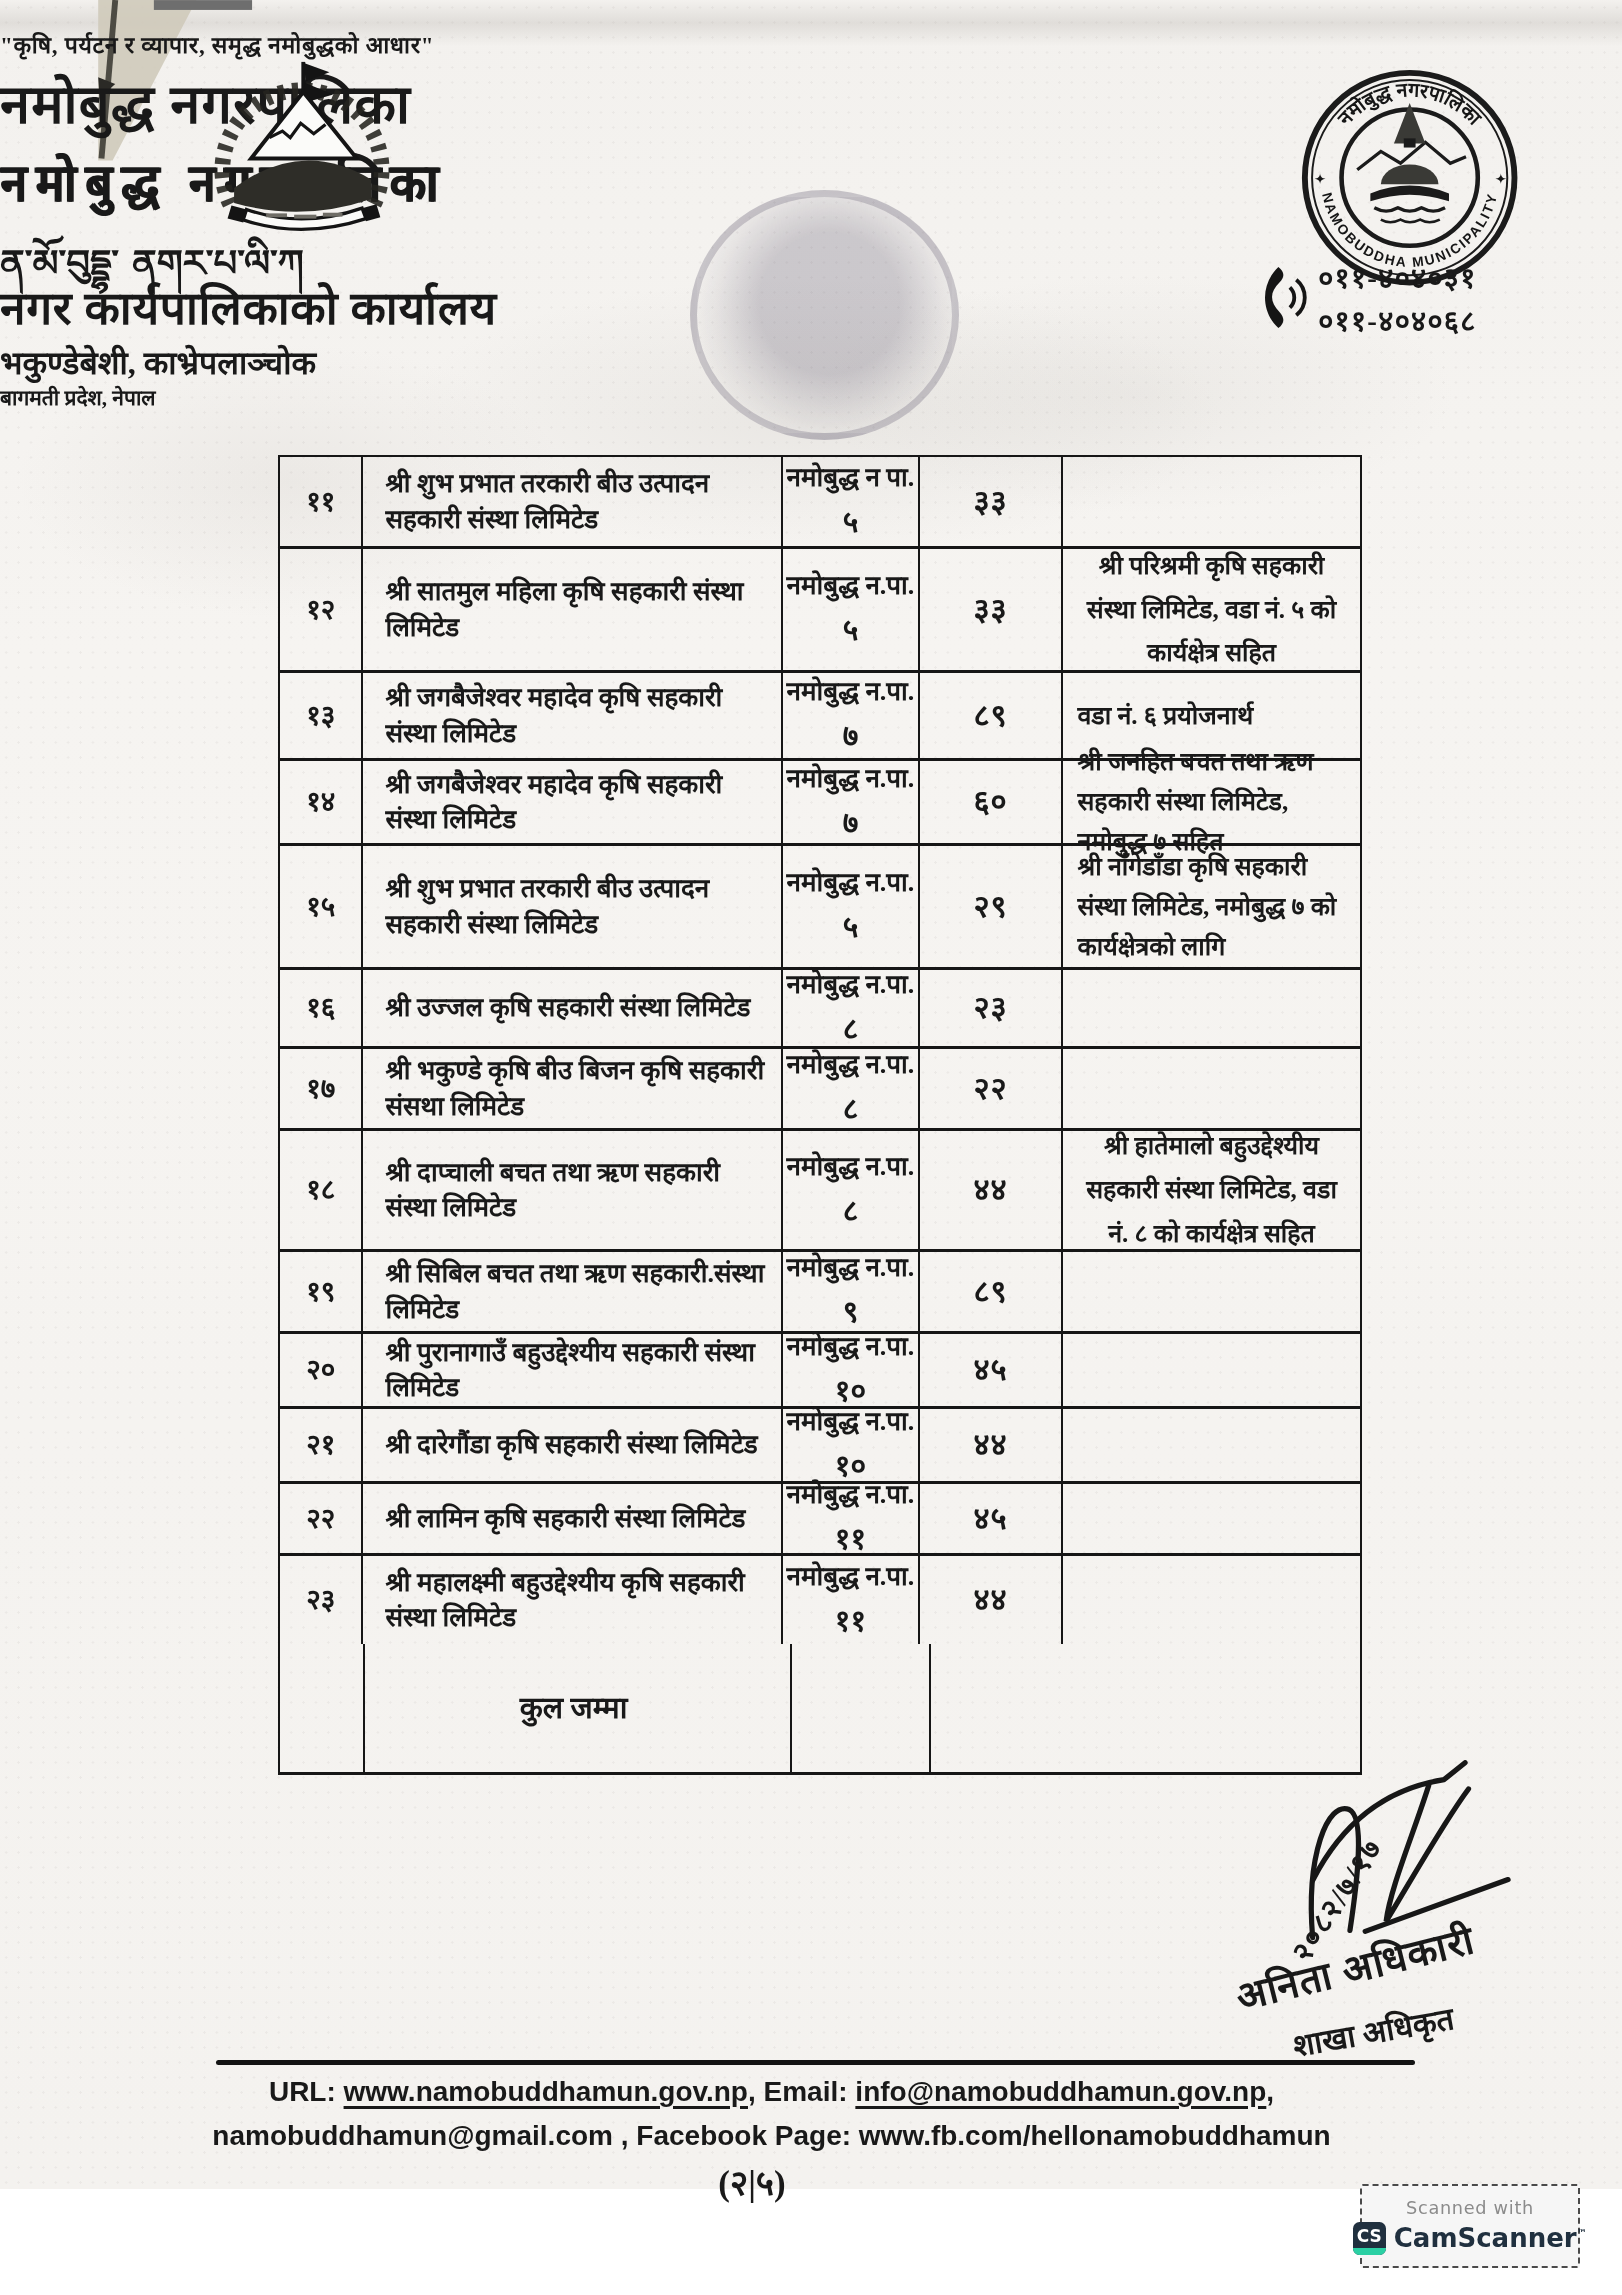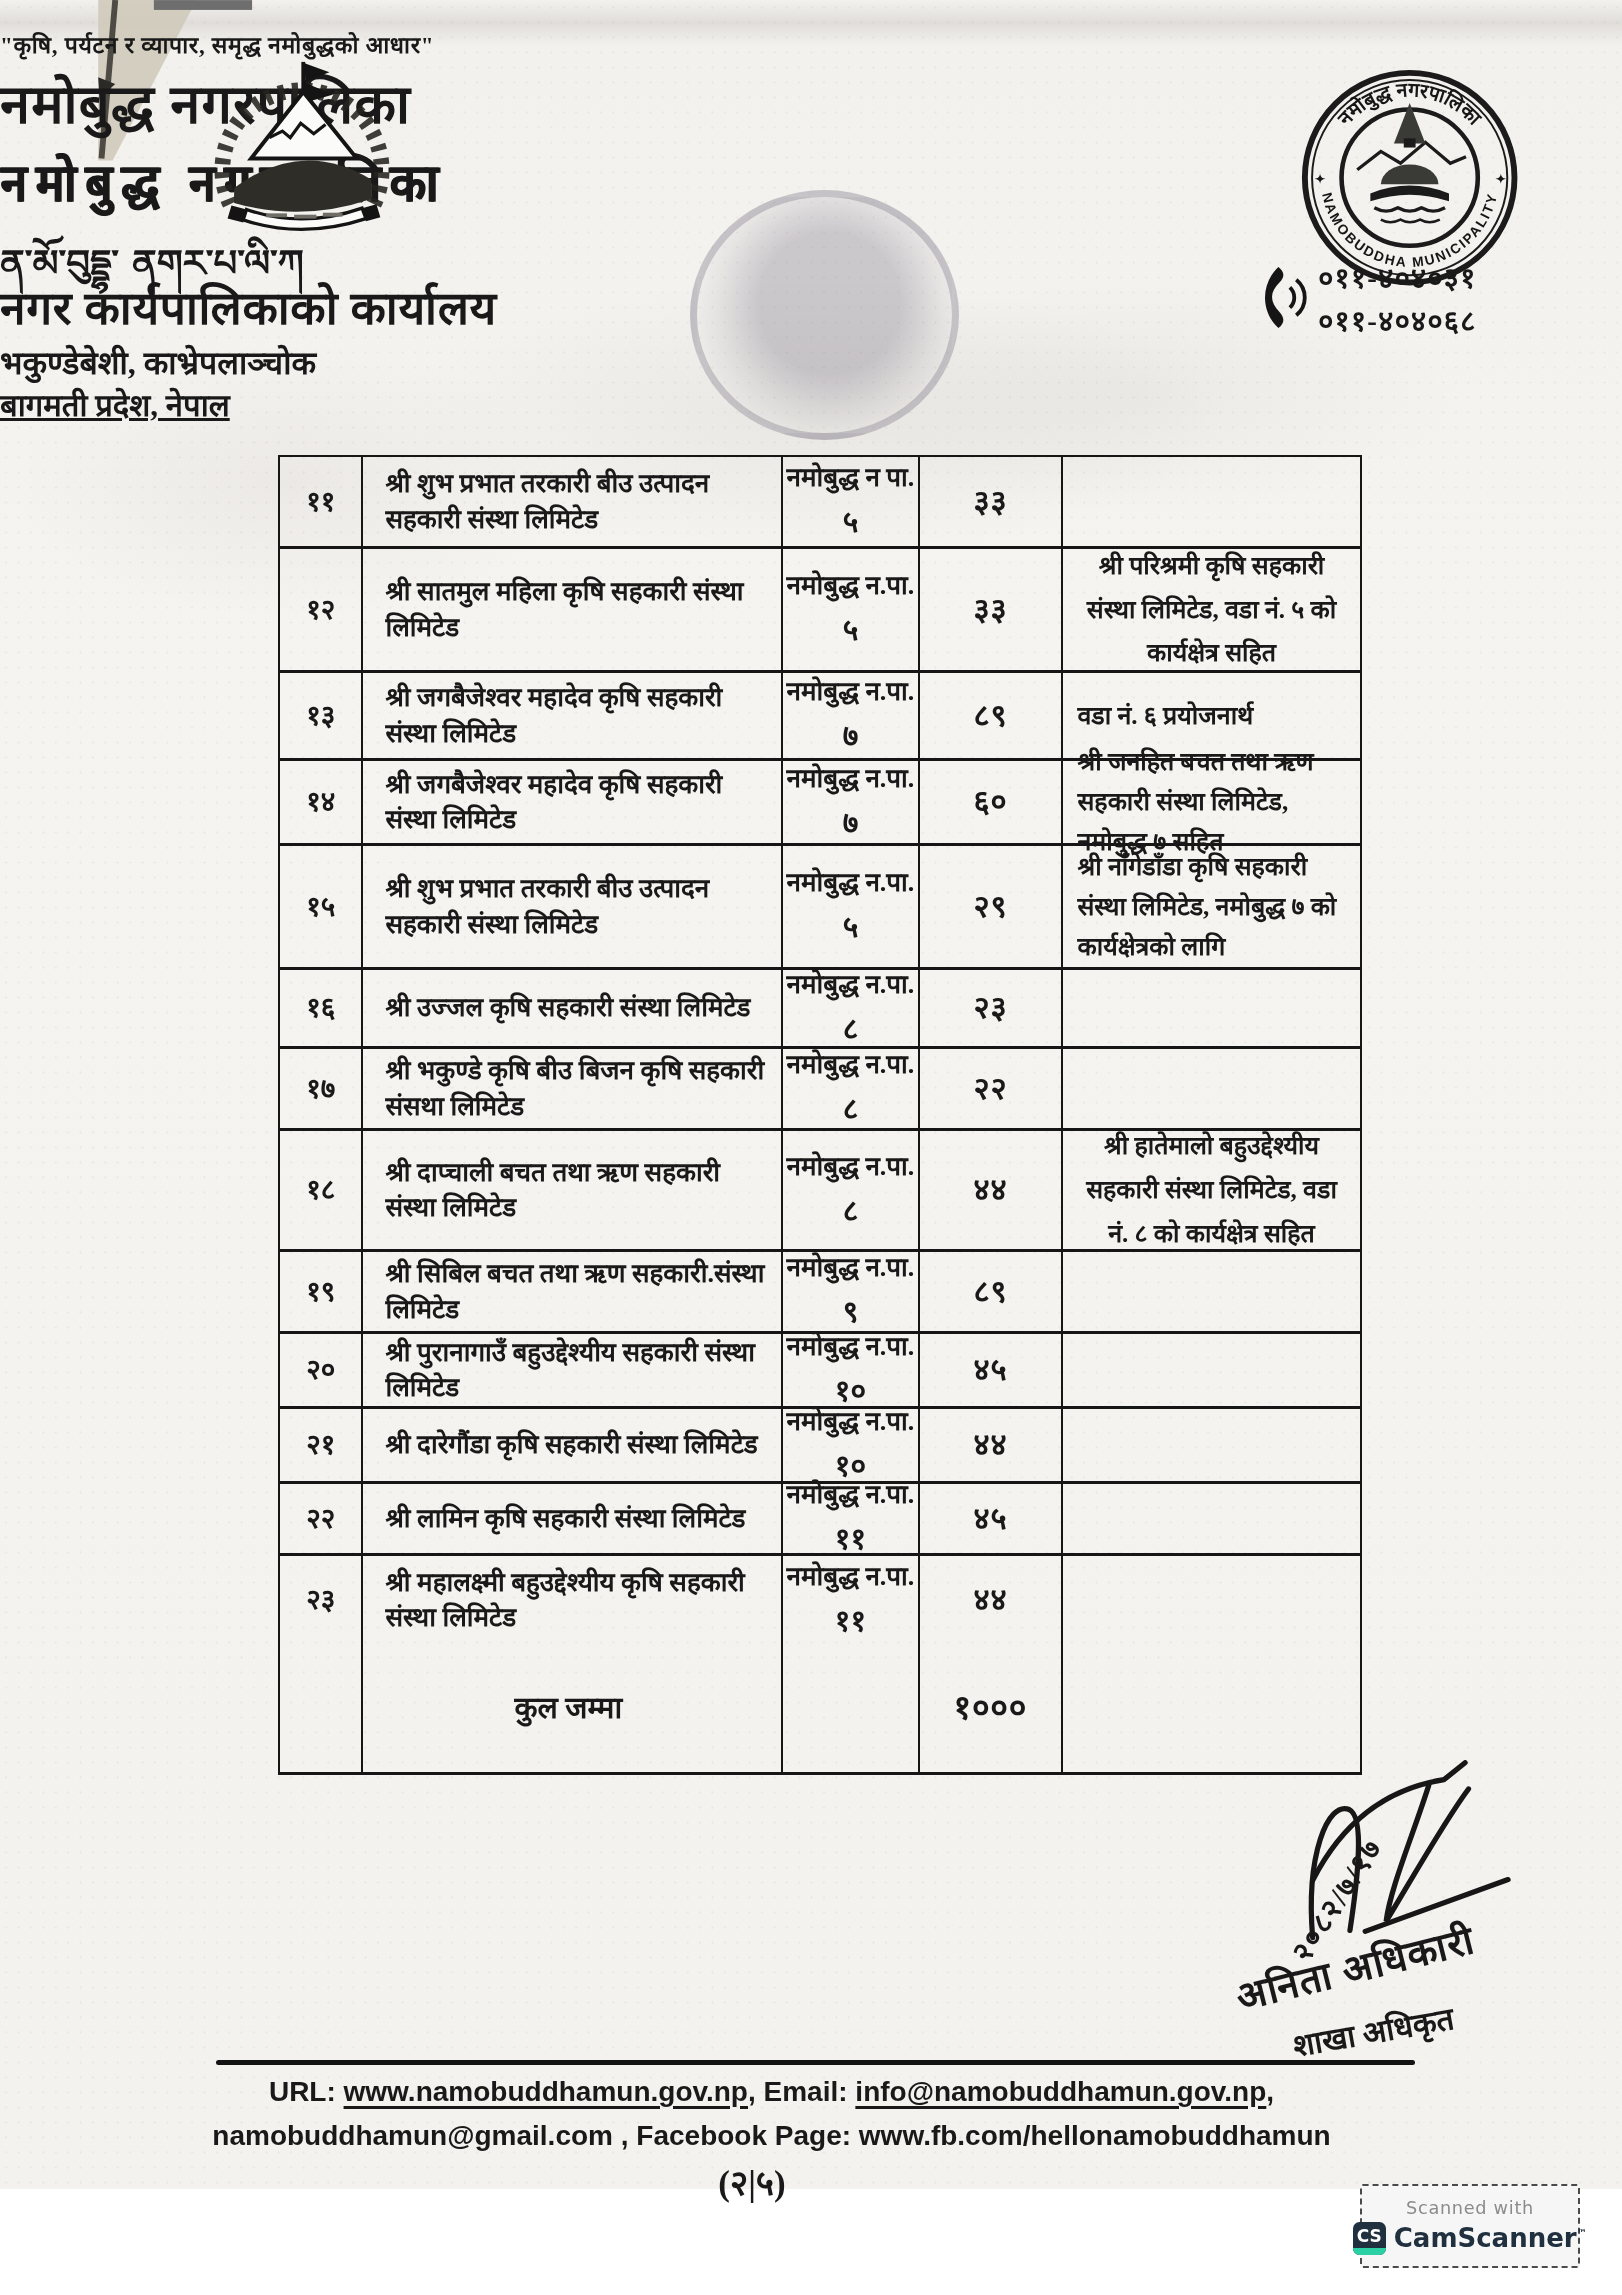--- a/index.html
+++ b/index.html
@@ -18,21 +18,21 @@
        background:linear-gradient(180deg,transparent,rgba(175,170,164,0.28),transparent);}
   
   .artifact{position:absolute;left:0;top:0;}
   .tagline{position:absolute;left:0;right:26px;top:27.5px;font-size:23px;font-weight:700;letter-spacing:0.7px;}
   .title-main{position:absolute;left:0;right:26px;top:65px;font-size:54px;font-weight:900;letter-spacing:1.3px;}
   .title-ornate{position:absolute;left:0;right:26px;top:149px;font-size:47px;font-weight:800;letter-spacing:9.2px;
       transform:scaleY(1.12);text-shadow:1.6px 0 #191919;}
   .title-tibetan{position:absolute;left:0;right:26px;top:222px;font-size:37px;font-weight:600;font-family:"DejaVu Sans",sans-serif;}
   .office-title{position:absolute;left:0;right:26px;top:275px;font-size:46px;font-weight:900;letter-spacing:0.7px;}
   .addr1{position:absolute;left:0;right:26px;top:340px;font-size:32px;font-weight:800;}
-  .addr2{position:absolute;left:0;right:26px;top:383px;font-size:31px;font-weight:800;text-decoration:underline;}
+  .addr2{position:absolute;left:0;right:26px;top:383px;font-size:21px;font-weight:800;}
   .stamp-faint{position:absolute;left:690px;top:190px;width:255px;height:236px;border-radius:50%;
       border:7.2px solid rgba(106,100,120,0.30);z-index:1;
       background:radial-gradient(circle at 52% 45%, rgba(108,102,122,0.30) 0 38%, rgba(108,102,122,0.10) 60%, transparent 75%);
       filter:blur(0.7px);}
   .emblem-left{position:absolute;left:191px;top:54px;z-index:3;}
   .seal-right{position:absolute;left:1297px;top:65px;z-index:3;}
   .phones{position:absolute;left:1258px;top:257px;z-index:3;display:flex;align-items:center;gap:9.2px;}
   .phone-nums{display:flex;flex-direction:column;gap:3.9px;}
   .phone-nums div{font-size:29px;font-weight:800;letter-spacing:1.3px;}
   
@@ -301,21 +301,20 @@
         <div class="muni-ward">११</div>
       </div>
       <div class="cell c-count">४४</div>
       <div class="cell c-remark"></div>
     </div>
   </div>
     <div class="trow" style="height:128px">
       <div class="cell c-sn"></div>
       <div class="cell c-name total-label">कुल जम्मा</div>
       <div class="cell c-muni"></div>
-      <div class="cell c-count" style="font-size:34px">१०००</div>
       <div class="cell c-remark"></div>
     </div>
   </div>
 
   <svg class="sig-wrap" style="left:1247px;top:1760px;" width="281" height="190" viewBox="0 0 430 290">
     <g transform="rotate(-16 215 145)" fill="none" stroke="#171717" stroke-width="8" stroke-linecap="round">
       <path d="M 70 235 C 95 110, 150 40, 178 62 C 198 80, 160 170, 128 240"></path>
       <path d="M 95 150 C 170 70, 250 48, 330 58 L 368 42"></path>
       <path d="M 305 60 C 262 125, 205 195, 185 242 C 235 196, 312 120, 362 82"></path>
       <path d="M 150 248 L 382 232"></path>

